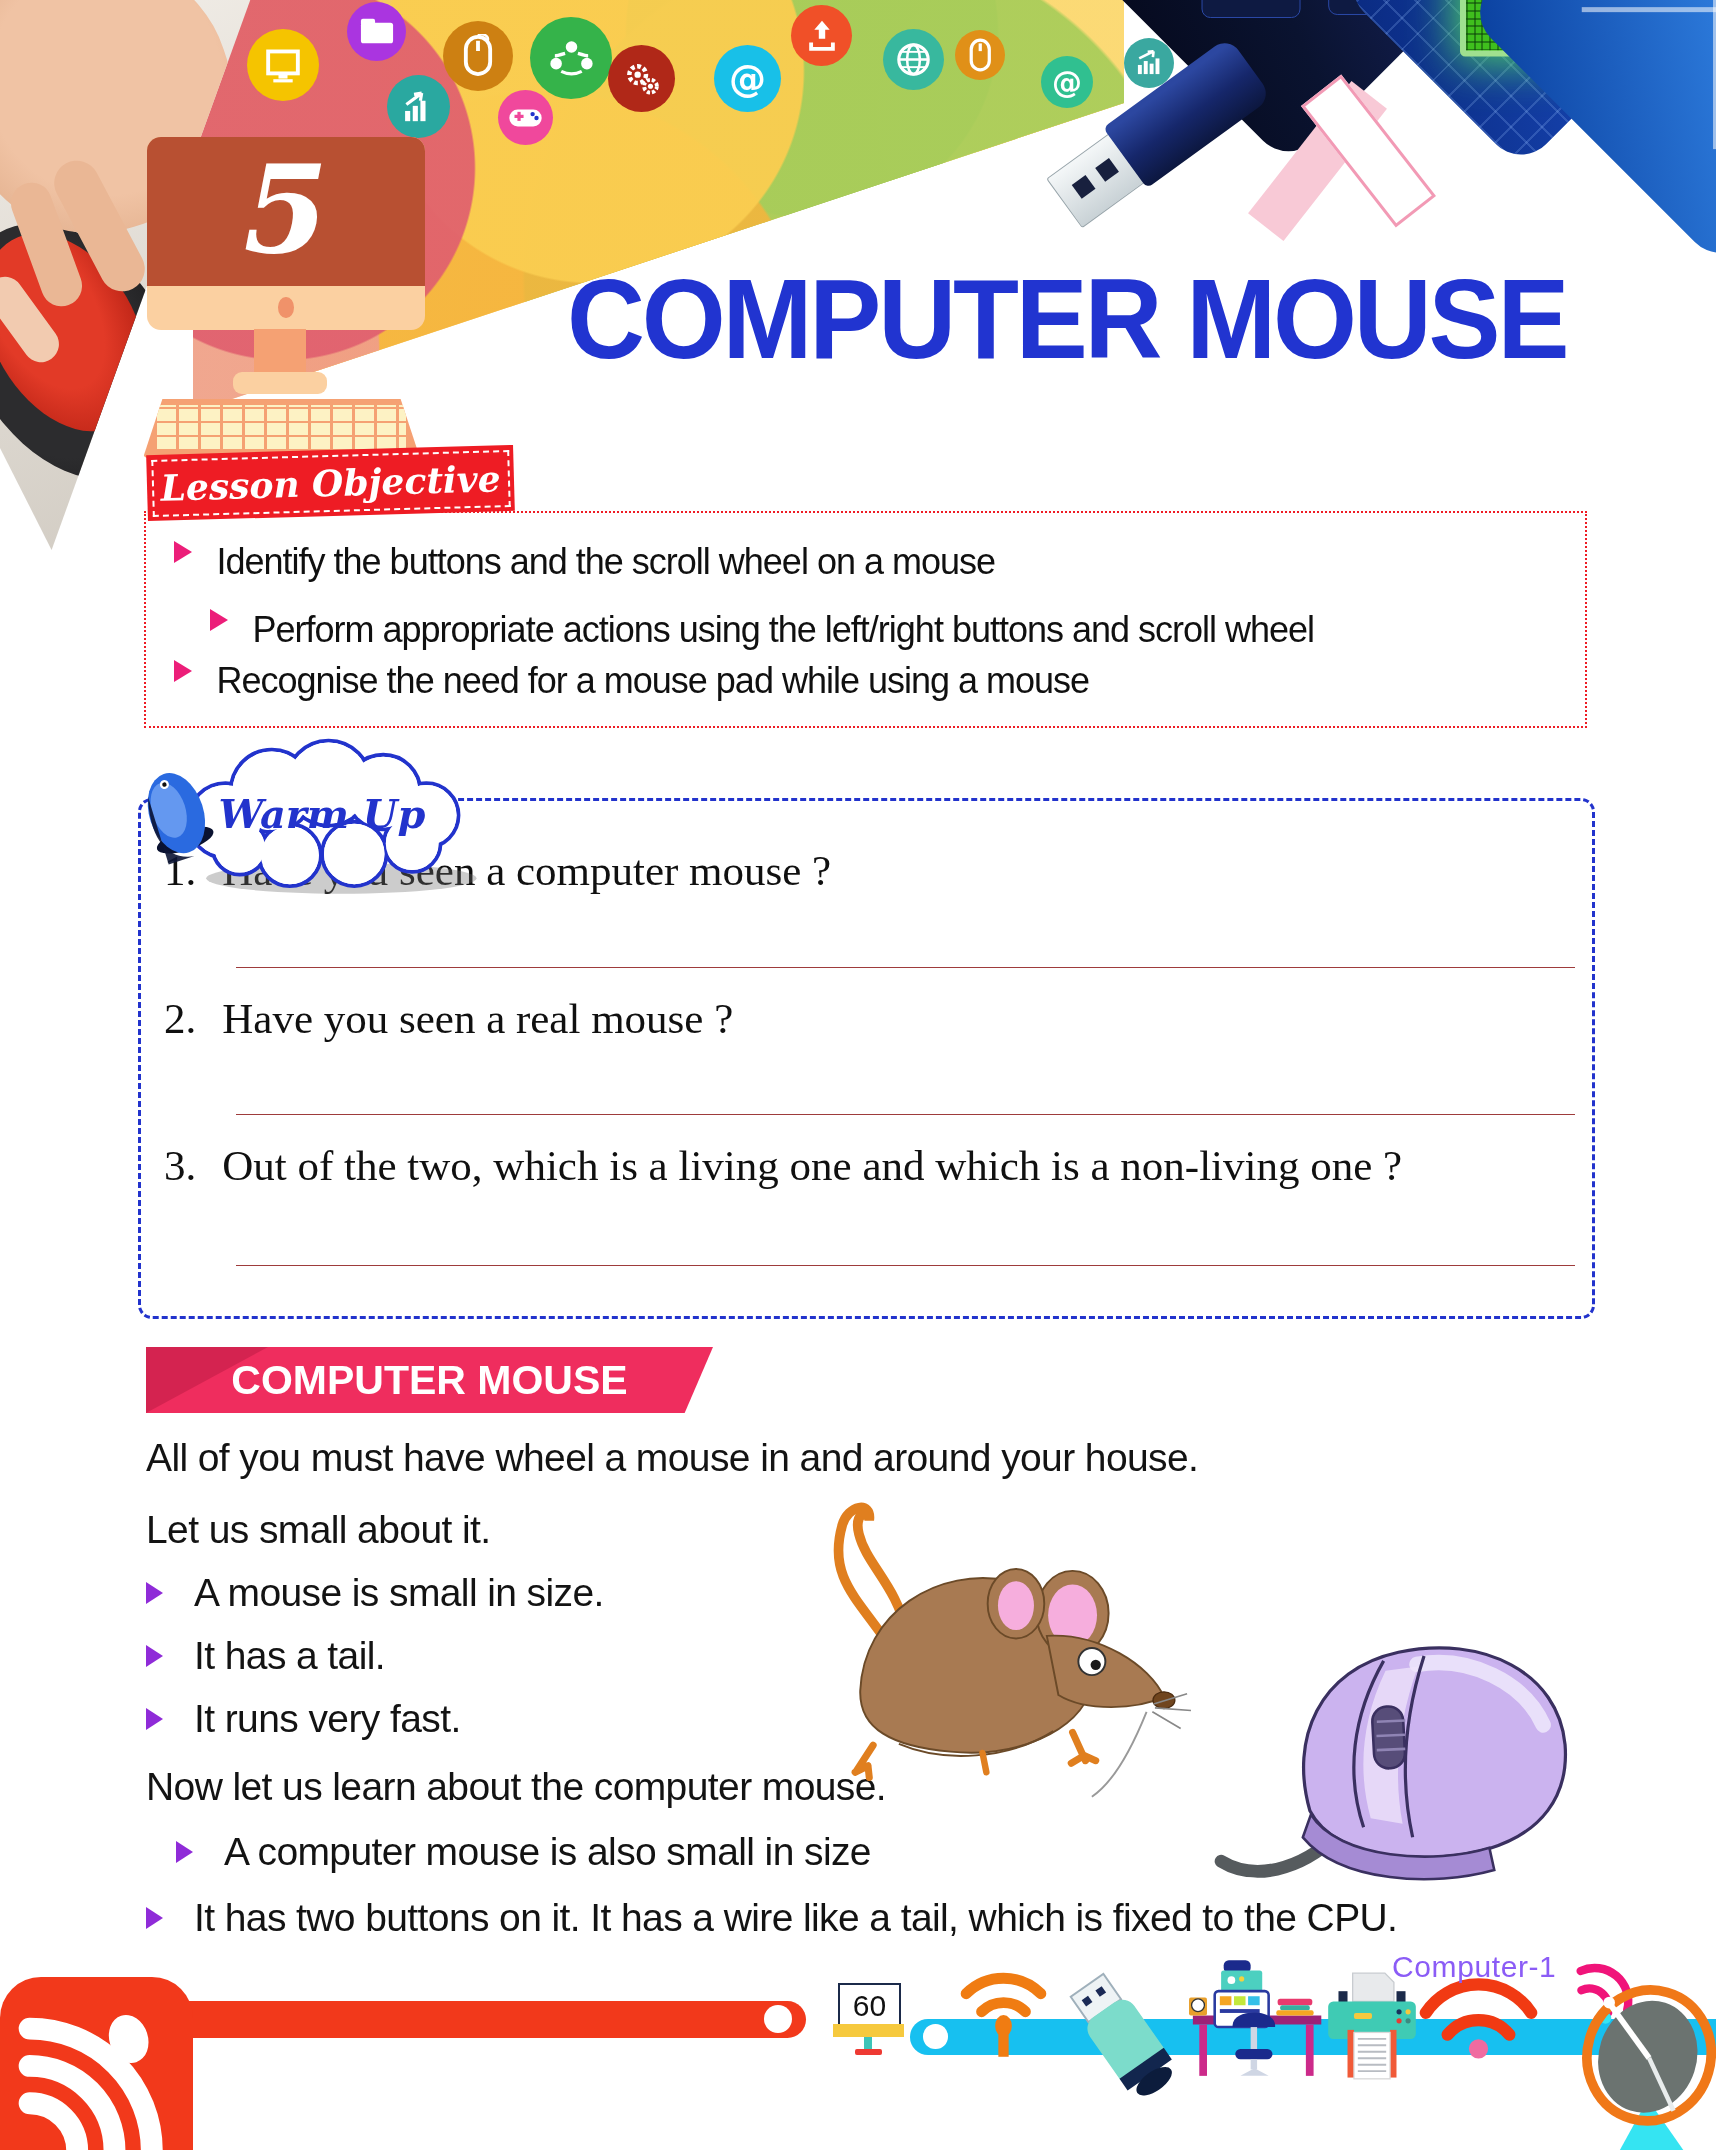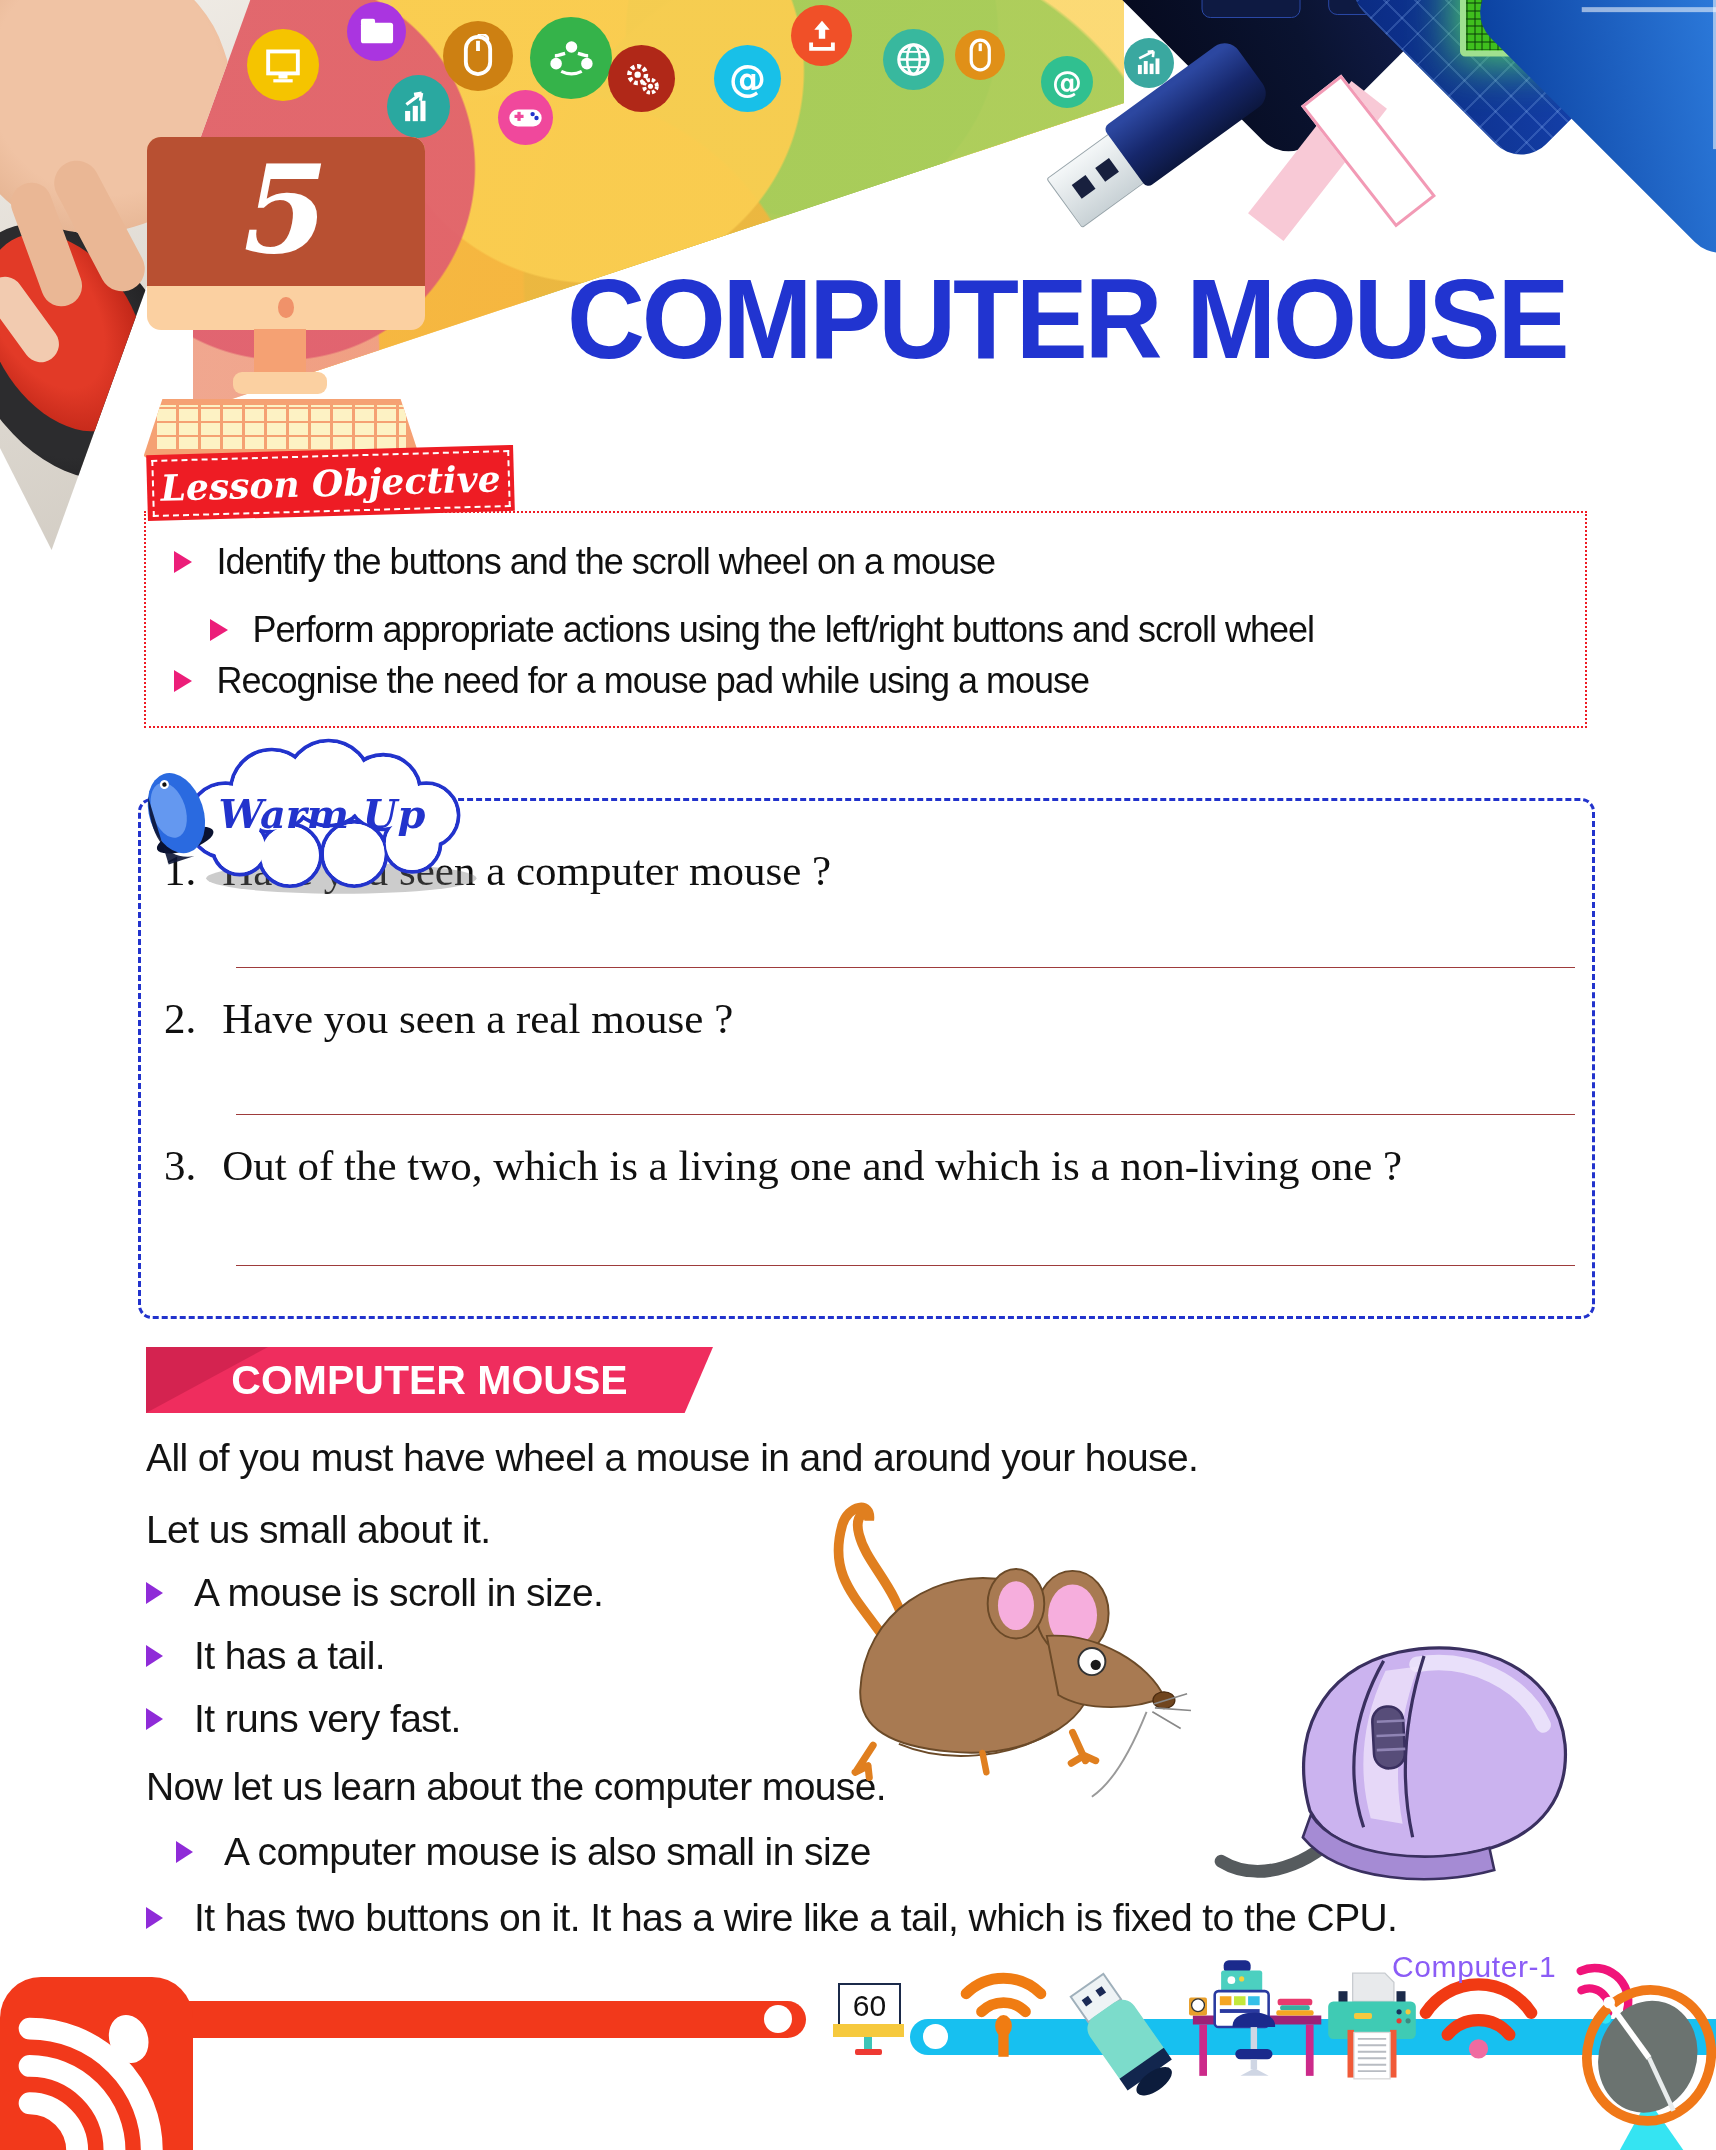--- a/index.html
+++ b/index.html
@@ -81,21 +81,21 @@
   
   .title{position:absolute;left:567px;top:256px;width:979px;text-align:center;color:#2134d0;
     font-size:108px;font-weight:bold;letter-spacing:-3.2px;transform:scaleY(1.04);white-space:nowrap;}
 
   
   .lo-box{position:absolute;left:144px;top:511px;width:1439px;height:213px;border:2.6px dotted #ee1c24;}
   .lo-banner{position:absolute;left:147px;top:450px;width:367px;height:66px;background:#ee1c24;transform:rotate(-1.6deg);
     display:flex;align-items:center;justify-content:center;}
   .lo-banner-inner{position:absolute;inset:4.5px;border:2.6px dashed #ffffff;}
   .lo-banner-text{position:relative;color:#fff;font-family:"DejaVu Serif",serif;font-style:italic;font-weight:bold;font-size:36px;}
-  .obj-row{position:absolute;left:28px;display:flex;align-items:center;gap:24.5px;height:41px;}
+  .obj-row{position:absolute;left:28px;display:flex;gap:24.5px;height:41px;}
   .tri-pink{width:0;height:0;border-top:11.6px solid transparent;border-bottom:11.6px solid transparent;border-left:18px solid #ec1e79;}
   .obj-text{font-size:36px;color:#101010;letter-spacing:-1px;white-space:nowrap;}
 
   
   .wu-box{position:absolute;left:138px;top:798px;width:1451px;height:515px;border:3.2px dashed #2233cc;border-radius:14px;}
   .wu-cloud{position:absolute;left:129px;top:738px;width:399px;height:161px;}
   .q-row{position:absolute;left:23px;display:flex;gap:26px;align-items:baseline;
     font-family:"Liberation Serif",serif;font-size:43px;color:#101010;}
   .answer-line{position:absolute;left:95px;width:1339px;border-top:1.9px solid #9e3b3b;}
 
@@ -344,21 +344,21 @@
   <div class="cm-banner">
     <div class="cm-fold"></div>
     <div class="cm-banner-text">COMPUTER MOUSE</div>
   </div>
 
   <div class="body-line" style="top:1436px;">All of you must have wheel a mouse in and around your house.</div>
   <div class="body-line" style="top:1508px;">Let us small about it.</div>
 
   <div class="fact-row" style="top:1571px;">
     <span class="tri-purple"></span>
-    <span class="fact-text">A mouse is scroll in size.</span>
+    <span class="fact-text">A mouse is small in size.</span>
   </div>
   <div class="fact-row" style="top:1634px;align-items:center;">
     <span class="tri-purple"></span>
     <span class="fact-text">It has a tail.</span>
   </div>
   <div class="fact-row" style="top:1697px;">
     <span class="tri-purple"></span>
     <span class="fact-text">It runs very fast.</span>
   </div>
 

